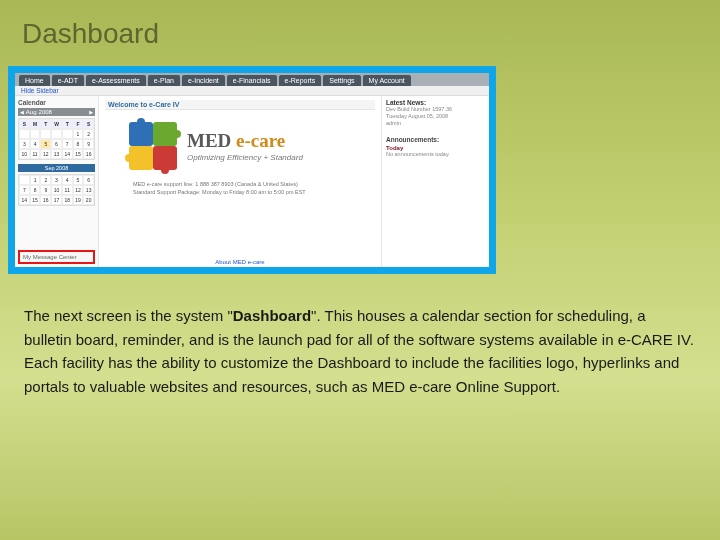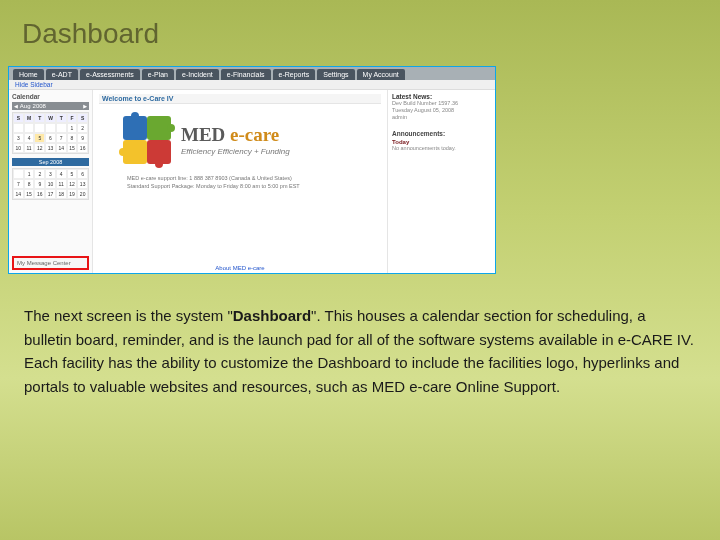--- a/index.html
+++ b/index.html
@@ -14,21 +14,21 @@
     font-size: 28px;
     color: #616530;
     padding: 18px 22px 8px;
     font-weight: normal;
   }
   .screenshot-box {
     margin: 8px 0 0 8px;
     width: 488px;
     height: 208px;
     background: #fff;
-    border: 1px solid #0ea5e9;
+    border: 7px solid #0ea5e9;
     font-size: 7px;
     color: #333;
     position: relative;
     display: flex;
     flex-direction: column;
   }
   .nav-tabs {
     background: #a8b0b5;
     display: flex;
     gap: 2px;
@@ -266,21 +266,21 @@
             <div class="knob k-green"></div>
           <div class="piece p-yellow"></div>
             <div class="knob k-yellow"></div>
           <div class="piece p-red"></div>
             <div class="knob k-red"></div>
         </div>
         <div class="brand">
           <div class="brand-main">
             <span class="med">MED</span><span class="ecare"> e-care</span>
           </div>
-          <div class="brand-tag">Efficiency Efficiency + Funding</div>
+          <div class="brand-tag">Optimizing Efficiency + Standard</div>
         </div>
       </div>
       <div class="support-text">
         <div>MED e-care support line: 1 888 387 8903 (Canada &amp; United States)</div>
         <div>Standard Support Package: Monday to Friday 8:00 am to 5:00 pm EST</div>
       </div>
       <div class="about-link">About MED e-care</div>
     </div>
 
     <div class="right-panel">

